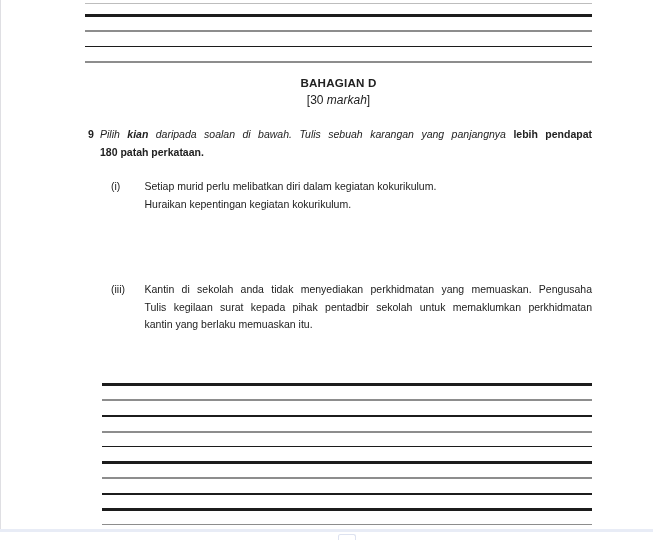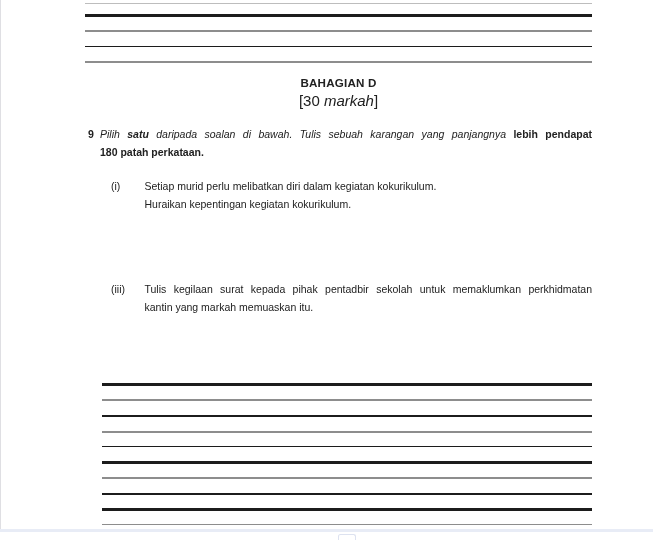--- a/index.html
+++ b/index.html
@@ -17,21 +17,21 @@
   .lines-layer{position:absolute;left:0;top:0;width:100%;height:100%;pointer-events:none;}
   .ruled{position:absolute;}
   .tone-dark{background:#1c1c1c;}
   .tone-gray{background:#8d8d8d;}
   .tone-light{background:#bdbdbd;}
 
   .section-head{
     position:absolute;left:84px;top:74px;width:507px;text-align:center;
   }
   .section-title{font-size:11.6px;font-weight:bold;line-height:18px;letter-spacing:.2px;}
-  .section-marks{font-size:15px;line-height:17.6px;}
+  .section-marks{font-size:12px;line-height:17.6px;}
   .section-marks i{font-style:italic;}
 
   .textline{height:17.6px;line-height:17.6px;font-size:10.5px;white-space:nowrap;}
   .stretch{white-space:normal;text-align:justify;text-align-last:justify;}
 
   .question-block{position:absolute;left:87px;top:126px;width:504px;}
   .qnum{position:absolute;left:0;top:0;font-weight:bold;font-size:10.6px;line-height:17.6px;}
   .qintro{margin-left:12px;width:492px;}
   .qintro i{font-style:italic;}
   .qintro .b{font-weight:bold;}
@@ -71,39 +71,40 @@
       </div>
 
     <div class="section-head">
       <div class="section-title">BAHAGIAN D</div>
       <div class="section-marks"><span>[30 </span><i>markah</i><span>]</span></div>
     </div>
 
     <div class="question-block">
       <div class="qnum">9</div>
       <div class="qintro">
-        <div class="textline stretch"><i>Pilih </i><i class="b">satu</i><i> daripada soalan di bawah. Tulis sebuah karangan yang panjangnya </i><span class="b">lebih pendapat</span></div>
+        <div class="textline stretch"><i>Pilih </i><i class="b">kian</i><i> daripada soalan di bawah. Tulis sebuah karangan yang panjangnya </i><span class="b">lebih pendapat</span></div>
         <div class="textline b" style="font-weight:bold">180 patah perkataan.</div>
       </div>
     </div>
 
     <div class="item" id="item-i">
       <div class="item-marker">(i)</div>
       <div class="item-lines">
         <div class="textline">Setiap murid perlu melibatkan diri dalam kegiatan kokurikulum.</div>
         <div class="textline">Huraikan kepentingan kegiatan kokurikulum.</div>
       </div>
     </div>
 
 
     <div class="item" id="item-iii">
       <div class="item-marker">(iii)</div>
       <div class="item-lines">
+        <div class="textline stretch">Kantin di sekolah anda tidak menyediakan perkhidmatan yang memuaskan. Pengusaha</div>
         <div class="textline stretch">Tulis kegilaan surat kepada pihak pentadbir sekolah untuk memaklumkan perkhidmatan</div>
-        <div class="textline">kantin yang markah memuaskan itu.</div>
+        <div class="textline">kantin yang berlaku memuaskan itu.</div>
       </div>
     </div>
 
     <div class="lines-layer" id="bottom-lines">
         <div class="ruled tone-dark" style="left: 101px; width: 490px; top: 383px; height: 2.8px;"></div>
         <div class="ruled tone-gray" style="left: 101px; width: 490px; top: 398.5px; height: 2px;"></div>
         <div class="ruled tone-dark" style="left: 101px; width: 490px; top: 415px; height: 1.6px;"></div>
         <div class="ruled tone-gray" style="left: 101px; width: 490px; top: 430.5px; height: 2px;"></div>
         <div class="ruled tone-dark" style="left: 101px; width: 490px; top: 445.5px; height: 1.8px;"></div>
         <div class="ruled tone-dark" style="left: 101px; width: 490px; top: 461px; height: 2.6px;"></div>

